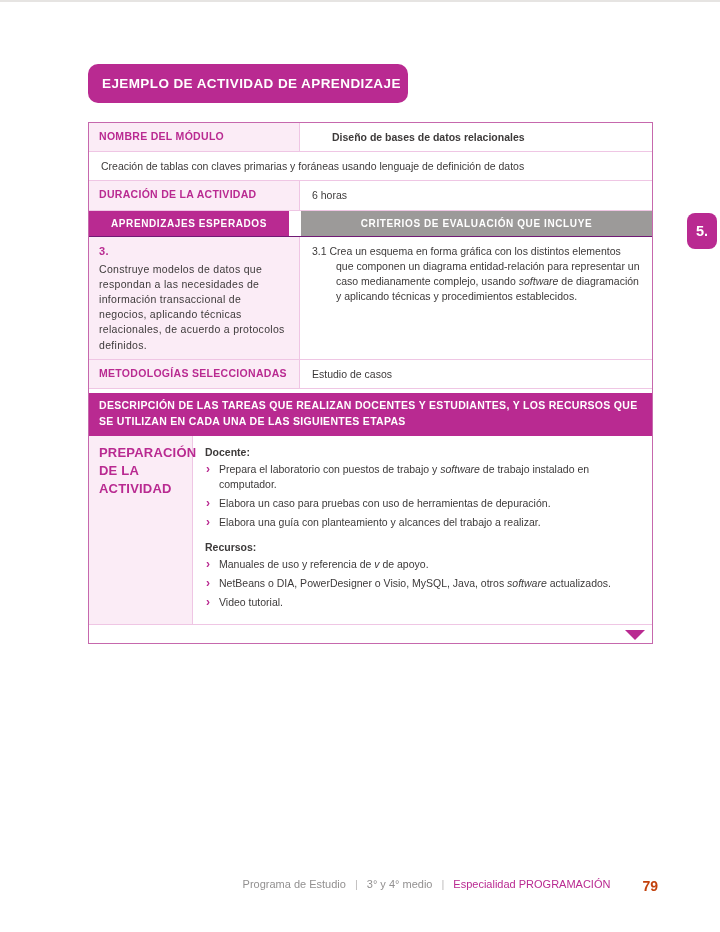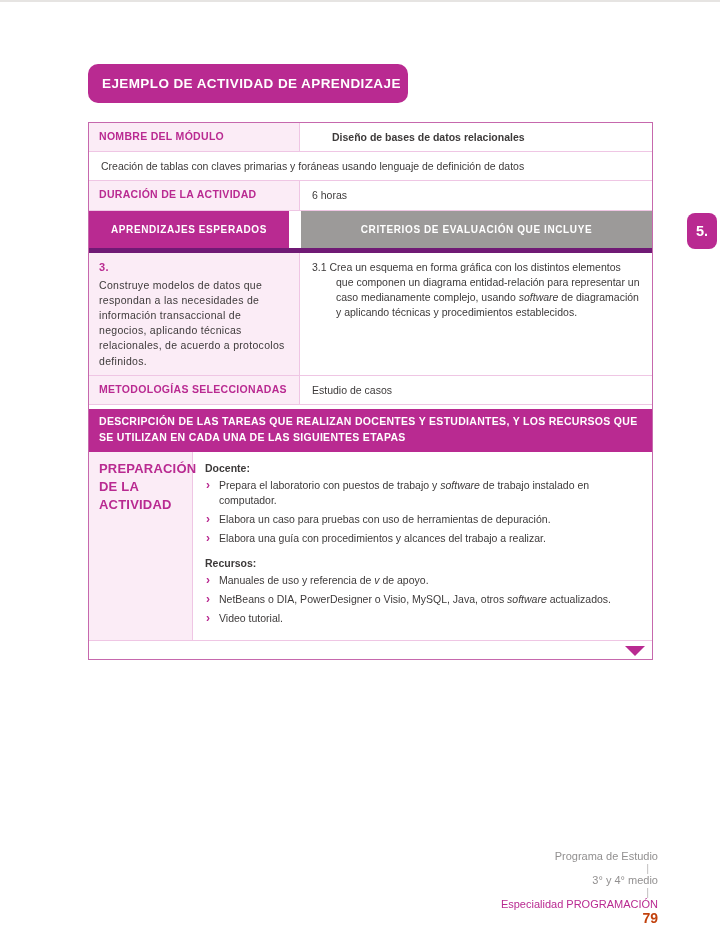--- a/index.html
+++ b/index.html
@@ -32,21 +32,21 @@
     font-size:10.5px; font-weight:bold; letter-spacing:.3px;
     padding:7px 10px 6px 10px; border-right:1px solid #efc6e4;
   }
   .cell-value {
     flex:1; background:#ffffff; color:#3d3a3a;
     font-size:10.5px; line-height:1.45; padding:7px 12px 6px 12px;
   }
   .bold { font-weight:bold;padding-left:32px; }
 
   
-  .hdr-row { display:flex; height:42px; border-bottom:5px solid #701a75; }
+  .hdr-row { display:flex; height:26px; border-bottom:1px solid #701a75; }
   .hdr-left {
     width:200px; background:#b92a91; color:#fff; font-weight:bold;
     font-size:10px; letter-spacing:.6px;
     display:flex; align-items:center; justify-content:center;
   }
   .hdr-gap { width:12px; background:#ffffff; }
   .hdr-right {
     flex:1; background:#9c9a99; color:#fff; font-weight:bold;
     font-size:10px; letter-spacing:.6px;
     display:flex; align-items:center; justify-content:center;
@@ -98,22 +98,22 @@
   
   .side-tab {
     position:absolute; right:3px; top:211px; width:30px; height:36px;
     background:#b92a91; border-radius:8px;
     color:#fff; font-weight:bold; font-size:14.5px;
     display:flex; align-items:center; justify-content:center;
   }
 
   
   .footer {
-    position:absolute; top:848px; right:62px; height:16px;
-    display:flex; align-items:flex-end; font-size:11px; color:#929090;flex-direction:column;
+    position:absolute; top:876px; right:62px; height:16px;
+    display:flex; align-items:flex-start; font-size:11px; color:#929090;
   }
   .footer .sep { margin:0 9px; color:#bdbbbb; }
   .footer .accent { color:#b92a91; }
   .footer .pgnum { color:#c2410c; font-size:14px; margin-left:32px; font-weight:bold; }
 </style>
 </head>
 <body>
 
 <div class="page">
 
@@ -162,21 +162,21 @@
 
     <div class="band">DESCRIPCIÓN DE LAS TAREAS QUE REALIZAN DOCENTES Y ESTUDIANTES, Y LOS RECURSOS QUE SE UTILIZAN EN CADA UNA DE LAS SIGUIENTES ETAPAS</div>
 
     <div class="prep-row">
       <div class="prep-label">PREPARACIÓN DE LA ACTIVIDAD</div>
       <div class="prep-content">
         <div class="list-heading">Docente:</div>
         <ul class="marked">
           <li><span>Prepara el laboratorio con puestos de trabajo y </span><i>software</i><span> de trabajo instalado en computador.</span></li>
           <li><span>Elabora un caso para pruebas con uso de herramientas de depuración.</span></li>
-          <li><span>Elabora una guía con procedimientos y alcances del trabajo a realizar.</span></li>
+          <li><span>Elabora una guía con planteamiento y alcances del trabajo a realizar.</span></li>
         </ul>
         <div class="list-heading second">Recursos:</div>
         <ul class="marked">
           <li><span>Manuales de uso y referencia de </span><i>v</i><span> de apoyo.</span></li>
           <li><span>NetBeans o DIA, PowerDesigner o Visio, MySQL, Java, otros </span><i>software</i><span> actualizados.</span></li>
           <li><span>Video tutorial.</span></li>
         </ul>
       </div>
     </div>
 

